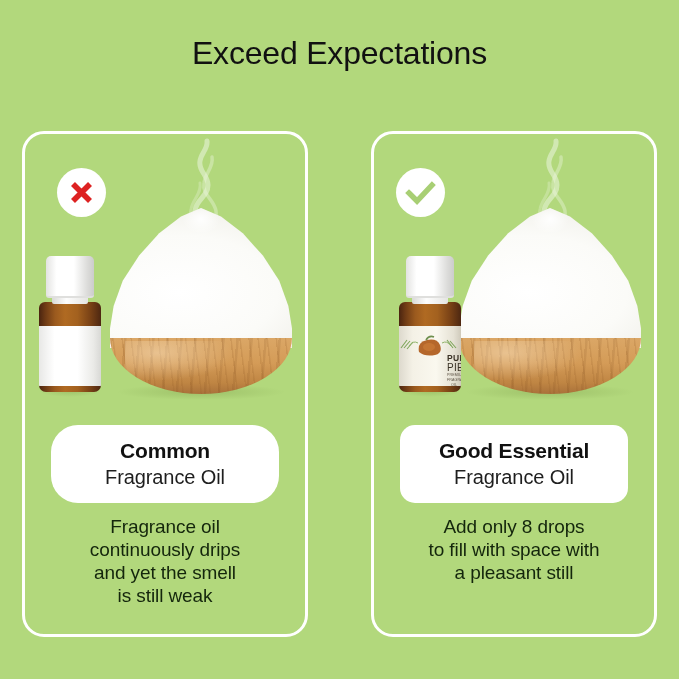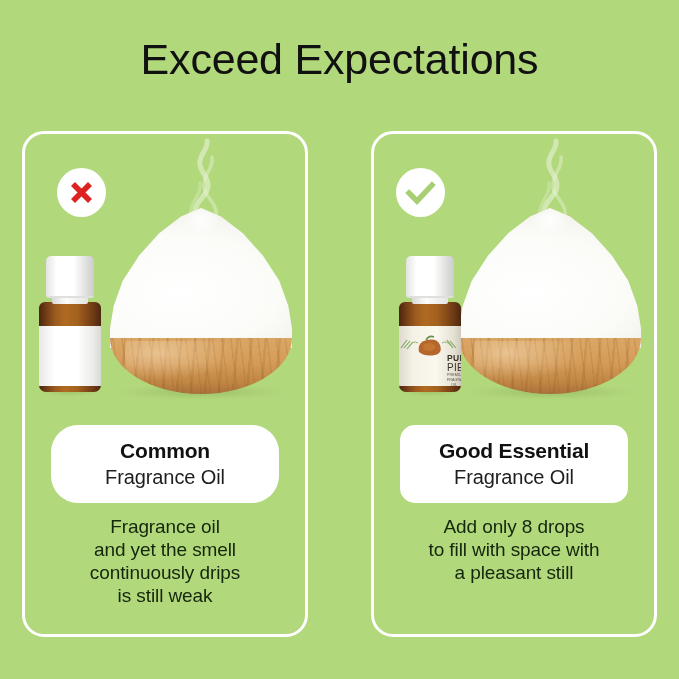--- a/index.html
+++ b/index.html
@@ -24,21 +24,21 @@
     height: 679px;
   }
 
   
   .page-title {
     position: absolute;
     top: 34px;
     left: 0;
     width: 679px;
     text-align: center;
-    font-size: 43px;
+    font-size: 32px;
     font-weight: 400;
     letter-spacing: -0.2px;
     color: #111111;
     line-height: 1.2;
   }
 
   
   .panel {
     position: absolute;
     top: 131px;
@@ -334,22 +334,22 @@
     </svg>
   </div>
 
   <div class="name-card name-card-left">
     <div class="name-title">Common</div>
     <div class="name-sub">Fragrance Oil</div>
   </div>
 
   <div class="desc desc-left">
     <div>Fragrance oil</div>
+    <div>continuously drips</div>
     <div>and yet the smell</div>
-    <div>continuously drips</div>
     <div>is still weak</div>
   </div>
 
   <div class="panel panel-right"></div>
 
   <div class="scene scene-right">
 
     <svg class="mist" viewBox="0 0 60 108">
       <path d="M30 108 C28 92 20 86 21 74 C22 62 34 60 34 48 C34 38 24 34 26 24 C27 16 34 12 33 4" fill="none" stroke="#ffffff" stroke-width="5" stroke-linecap="round" opacity="0.55"></path>
       <path d="M31 104 C36 92 44 86 42 74 C40 62 28 58 30 46 C31 36 40 30 38 20" fill="none" stroke="#ffffff" stroke-width="3.5" stroke-linecap="round" opacity="0.40"></path>

